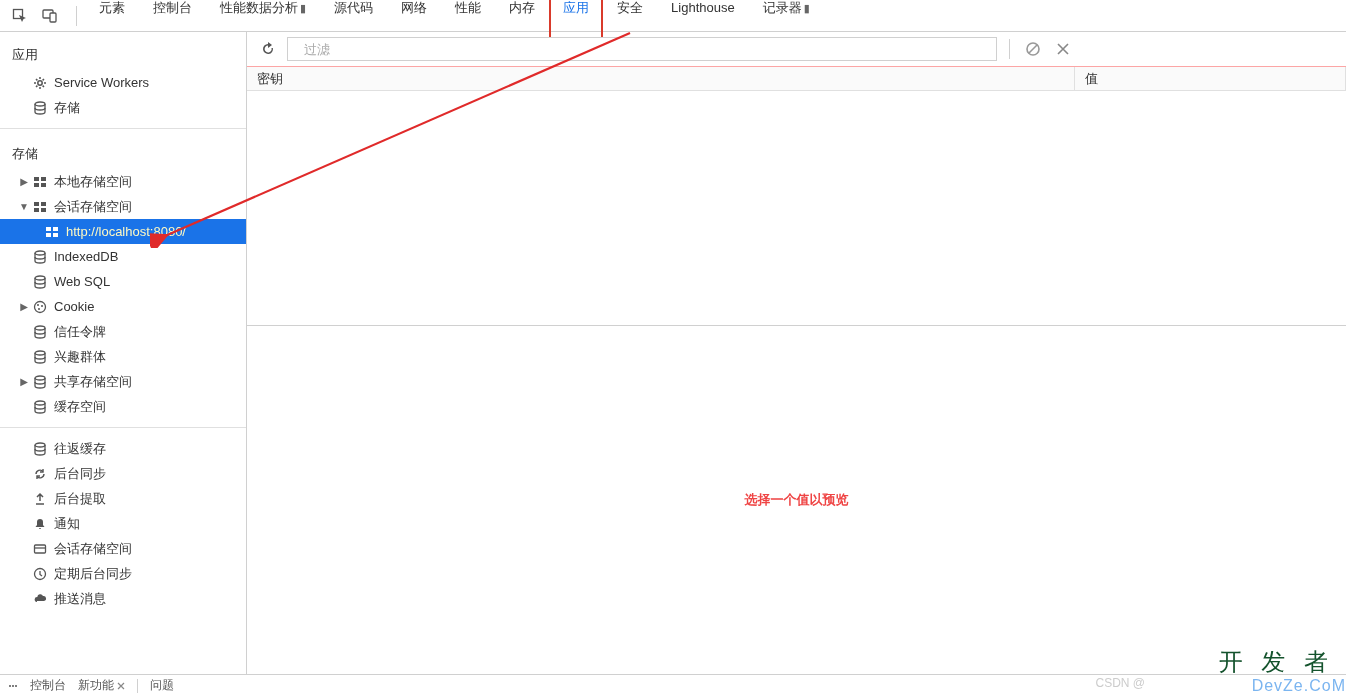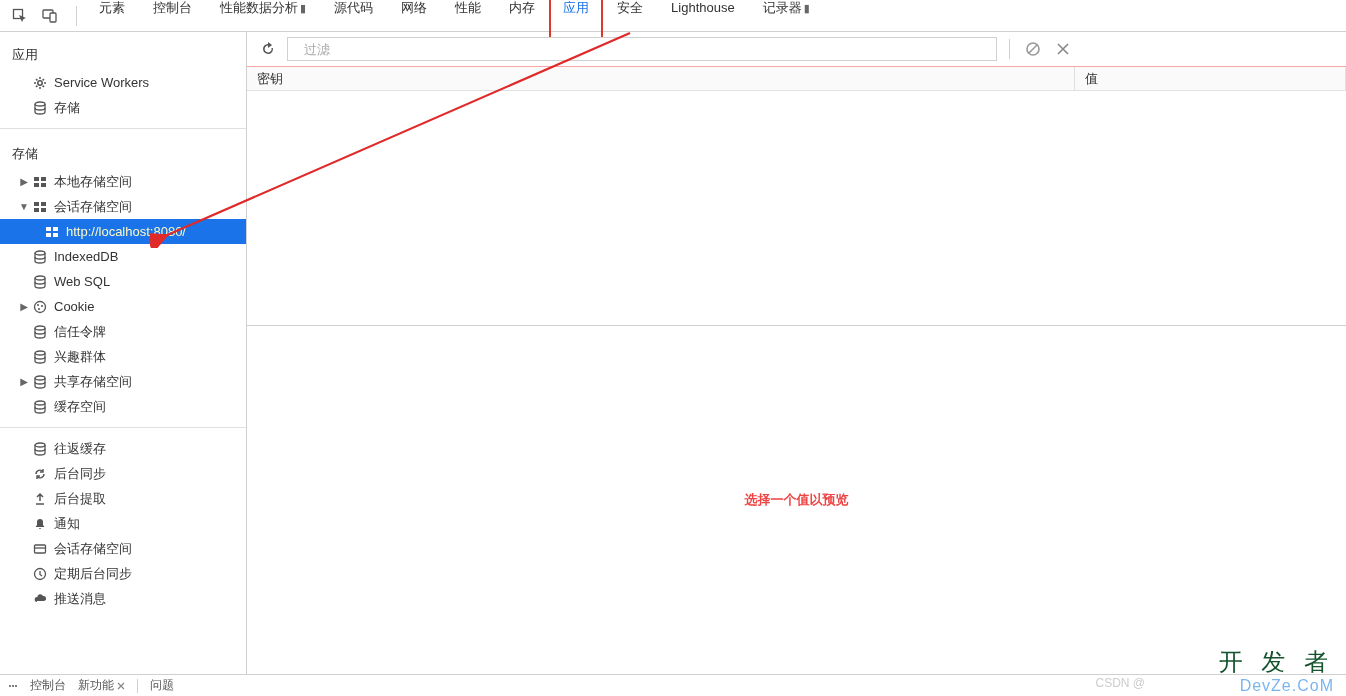--- a/index.html
+++ b/index.html
@@ -51,21 +51,21 @@
   .th-key { flex: 0 0 828px; }
   .th-val { flex: 1; }
   .table-body { flex: 1; background: #fff; }
   
   .preview { flex: 1; display: flex; align-items: center; justify-content: center; font-size: 13px; color: #ef4444; font-weight: bold; }
   
   
   .arrow-svg { position: absolute; top: 28px; left: 150px; width: 500px; height: 220px; pointer-events: none; z-index: 50; }
   
   .watermark1 { position: absolute; right: 12px; bottom: 18px; color: #14532d; font-size: 24px; letter-spacing: 6px; font-weight: 500; }
-  .watermark2 { position: absolute; right: 12px; bottom: 1px; color: #7bb5f0; font-size: 16px; letter-spacing: 1px; }
+  .watermark2 { position: absolute; right: 0; bottom: 1px; color: #7bb5f0; font-size: 16px; letter-spacing: 1px; }
   .watermark3 { position: absolute; right: 201px; bottom: 6px; color: #ccc; font-size: 12px; }
   
   
   .footer { position: absolute; bottom: 0; left: 0; right: 0; height: 22px; border-top: 1px solid #d0d0d0; display: flex; align-items: center; padding: 0 8px; gap: 12px; font-size: 12px; color: #555; background: #fff; }
   .footer .vsep { width: 1px; height: 14px; background: #d0d0d0; }
   .footer .fitem { display: flex; align-items: center; gap: 3px; cursor: pointer; }
 
   svg { display: block; }
 </style>
 </head>

